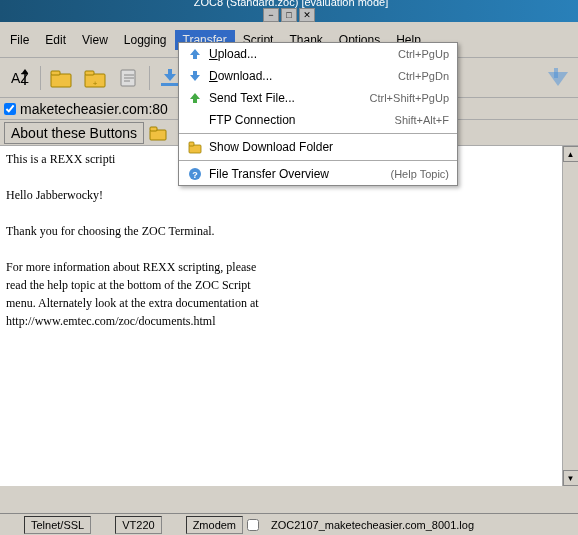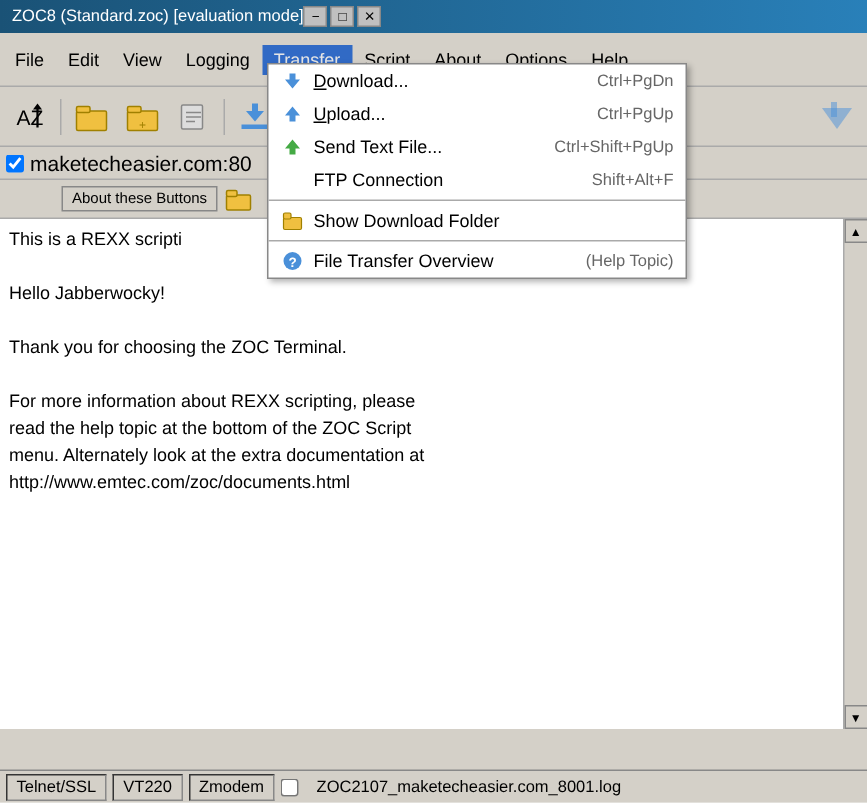--- a/index.html
+++ b/index.html
@@ -13,23 +13,24 @@
       position: relative;
     }
 
     
     .title-bar {
       background: linear-gradient(to right, #1a5276, #2980b9);
       color: white;
       height: 22px;
       display: flex;
       align-items: center;
-      justify-content: flex-start;
+      justify-content: flex-end;
       padding: 0 4px;
       font-size: 11px;
+      flex-direction: column;
     }
     .title-bar-text { padding-left: 4px; }
     .title-bar-controls {
       display: flex;
       gap: 2px;
     }
     .title-btn {
       width: 16px;
       height: 14px;
       background: #c0c0c0;
@@ -116,43 +117,42 @@
       display: flex;
       align-items: center;
       padding: 0 4px;
       border-bottom: 1px solid #aaa;
       gap: 4px;
     }
     .about-btn {
       background: #d4d0c8;
       border: 1px solid #888;
       padding: 2px 6px;
-      font-size: 10px;
+      font-size: 14px;
       cursor: pointer;
       white-space: nowrap;
-      margin-left: 37px;
     }
     .folder-icon-btn {
       width: 20px;
       height: 20px;
       background: #d4d0c8;
       border: none;
       cursor: pointer;
       display: flex;
       align-items: center;
       justify-content: center;
       font-size: 14px;
     }
 
     
     .terminal {
       background: #fff;
       flex: 1;
       padding: 4px 6px;
-      font-family: Liberation Sans, sans-serif;
+      font-family: Liberation Serif, serif;
       font-size: 12px;
       color: #000;
       line-height: 1.5;
       height: 340px;
       overflow: hidden;
       position: relative;
     }
 
     
     .terminal-container {
@@ -199,20 +199,21 @@
       right: 0;
     }
     .status-item {
       padding: 0 6px;
       height: 18px;
       display: flex;
       align-items: center;
       border: 1px inset #888;
       font-size: 11px;
       background: #d4d0c8;
+      margin-left: 20px;
     }
     .status-checkbox {
       width: 12px;
       height: 12px;
       margin-right: 4px;
     }
     .status-log {
       flex: 1;
       padding: 0 4px;
       font-size: 11px;
@@ -271,21 +272,21 @@
   </div>
 </div>
 
 <div class="menu-bar">
   <div class="menu-item">File</div>
   <div class="menu-item">Edit</div>
   <div class="menu-item">View</div>
   <div class="menu-item">Logging</div>
   <div class="menu-item active">Transfer</div>
   <div class="menu-item">Script</div>
-  <div class="menu-item">About</div>
+  <div class="menu-item">Thank</div>
   <div class="menu-item">Options</div>
   <div class="menu-item">Help</div>
 </div>
 
 <div class="toolbar">
   <div class="toolbar-btn">
     <svg width="22" height="22" viewBox="0 0 22 22">
         <text x="2" y="16" font-size="14">AZ</text>
         <line x1="16" y1="4" x2="16" y2="18" stroke="#000" stroke-width="1.5"></line>
         <polygon points="13,6 16,2 19,6" fill="#000"></polygon>
@@ -371,35 +372,35 @@
   <div class="status-item">Zmodem</div>
   <input type="checkbox" class="status-checkbox" style="">
   <div class="status-log">ZOC2107_maketecheasier.com_8001.log</div>
 </div>
 
 <div class="dropdown-menu">
 
   <div class="dropdown-item">
     <span class="item-icon">
       <svg width="14" height="14" viewBox="0 0 14 14">
+        <polygon points="7,2 2,8 5,8 5,12 9,12 9,8 12,8" fill="#4a90d9"></polygon>
+      </svg>
+    </span>
+    <span class="item-label"><u>U</u>pload...</span>
+    <span class="item-shortcut">Ctrl+PgUp</span>
+  </div>
+
+  <div class="dropdown-item">
+    <span class="item-icon">
+      <svg width="14" height="14" viewBox="0 0 14 14">
         <polygon points="7,12 2,6 5,6 5,2 9,2 9,6 12,6" fill="#4a90d9"></polygon>
       </svg>
     </span>
     <span class="item-label"><u>D</u>ownload...</span>
     <span class="item-shortcut">Ctrl+PgDn</span>
-  </div>
-
-  <div class="dropdown-item">
-    <span class="item-icon">
-      <svg width="14" height="14" viewBox="0 0 14 14">
-        <polygon points="7,2 2,8 5,8 5,12 9,12 9,8 12,8" fill="#4a90d9"></polygon>
-      </svg>
-    </span>
-    <span class="item-label"><u>U</u>pload...</span>
-    <span class="item-shortcut">Ctrl+PgUp</span>
   </div>
 
   <div class="dropdown-item">
     <span class="item-icon">
       <svg width="14" height="14" viewBox="0 0 14 14">
         <polygon points="7,2 2,8 5,8 5,12 9,12 9,8 12,8" fill="#44aa44"></polygon>
       </svg>
     </span>
     <span class="item-label">Send Text File...</span>
     <span class="item-shortcut">Ctrl+Shift+PgUp</span>

